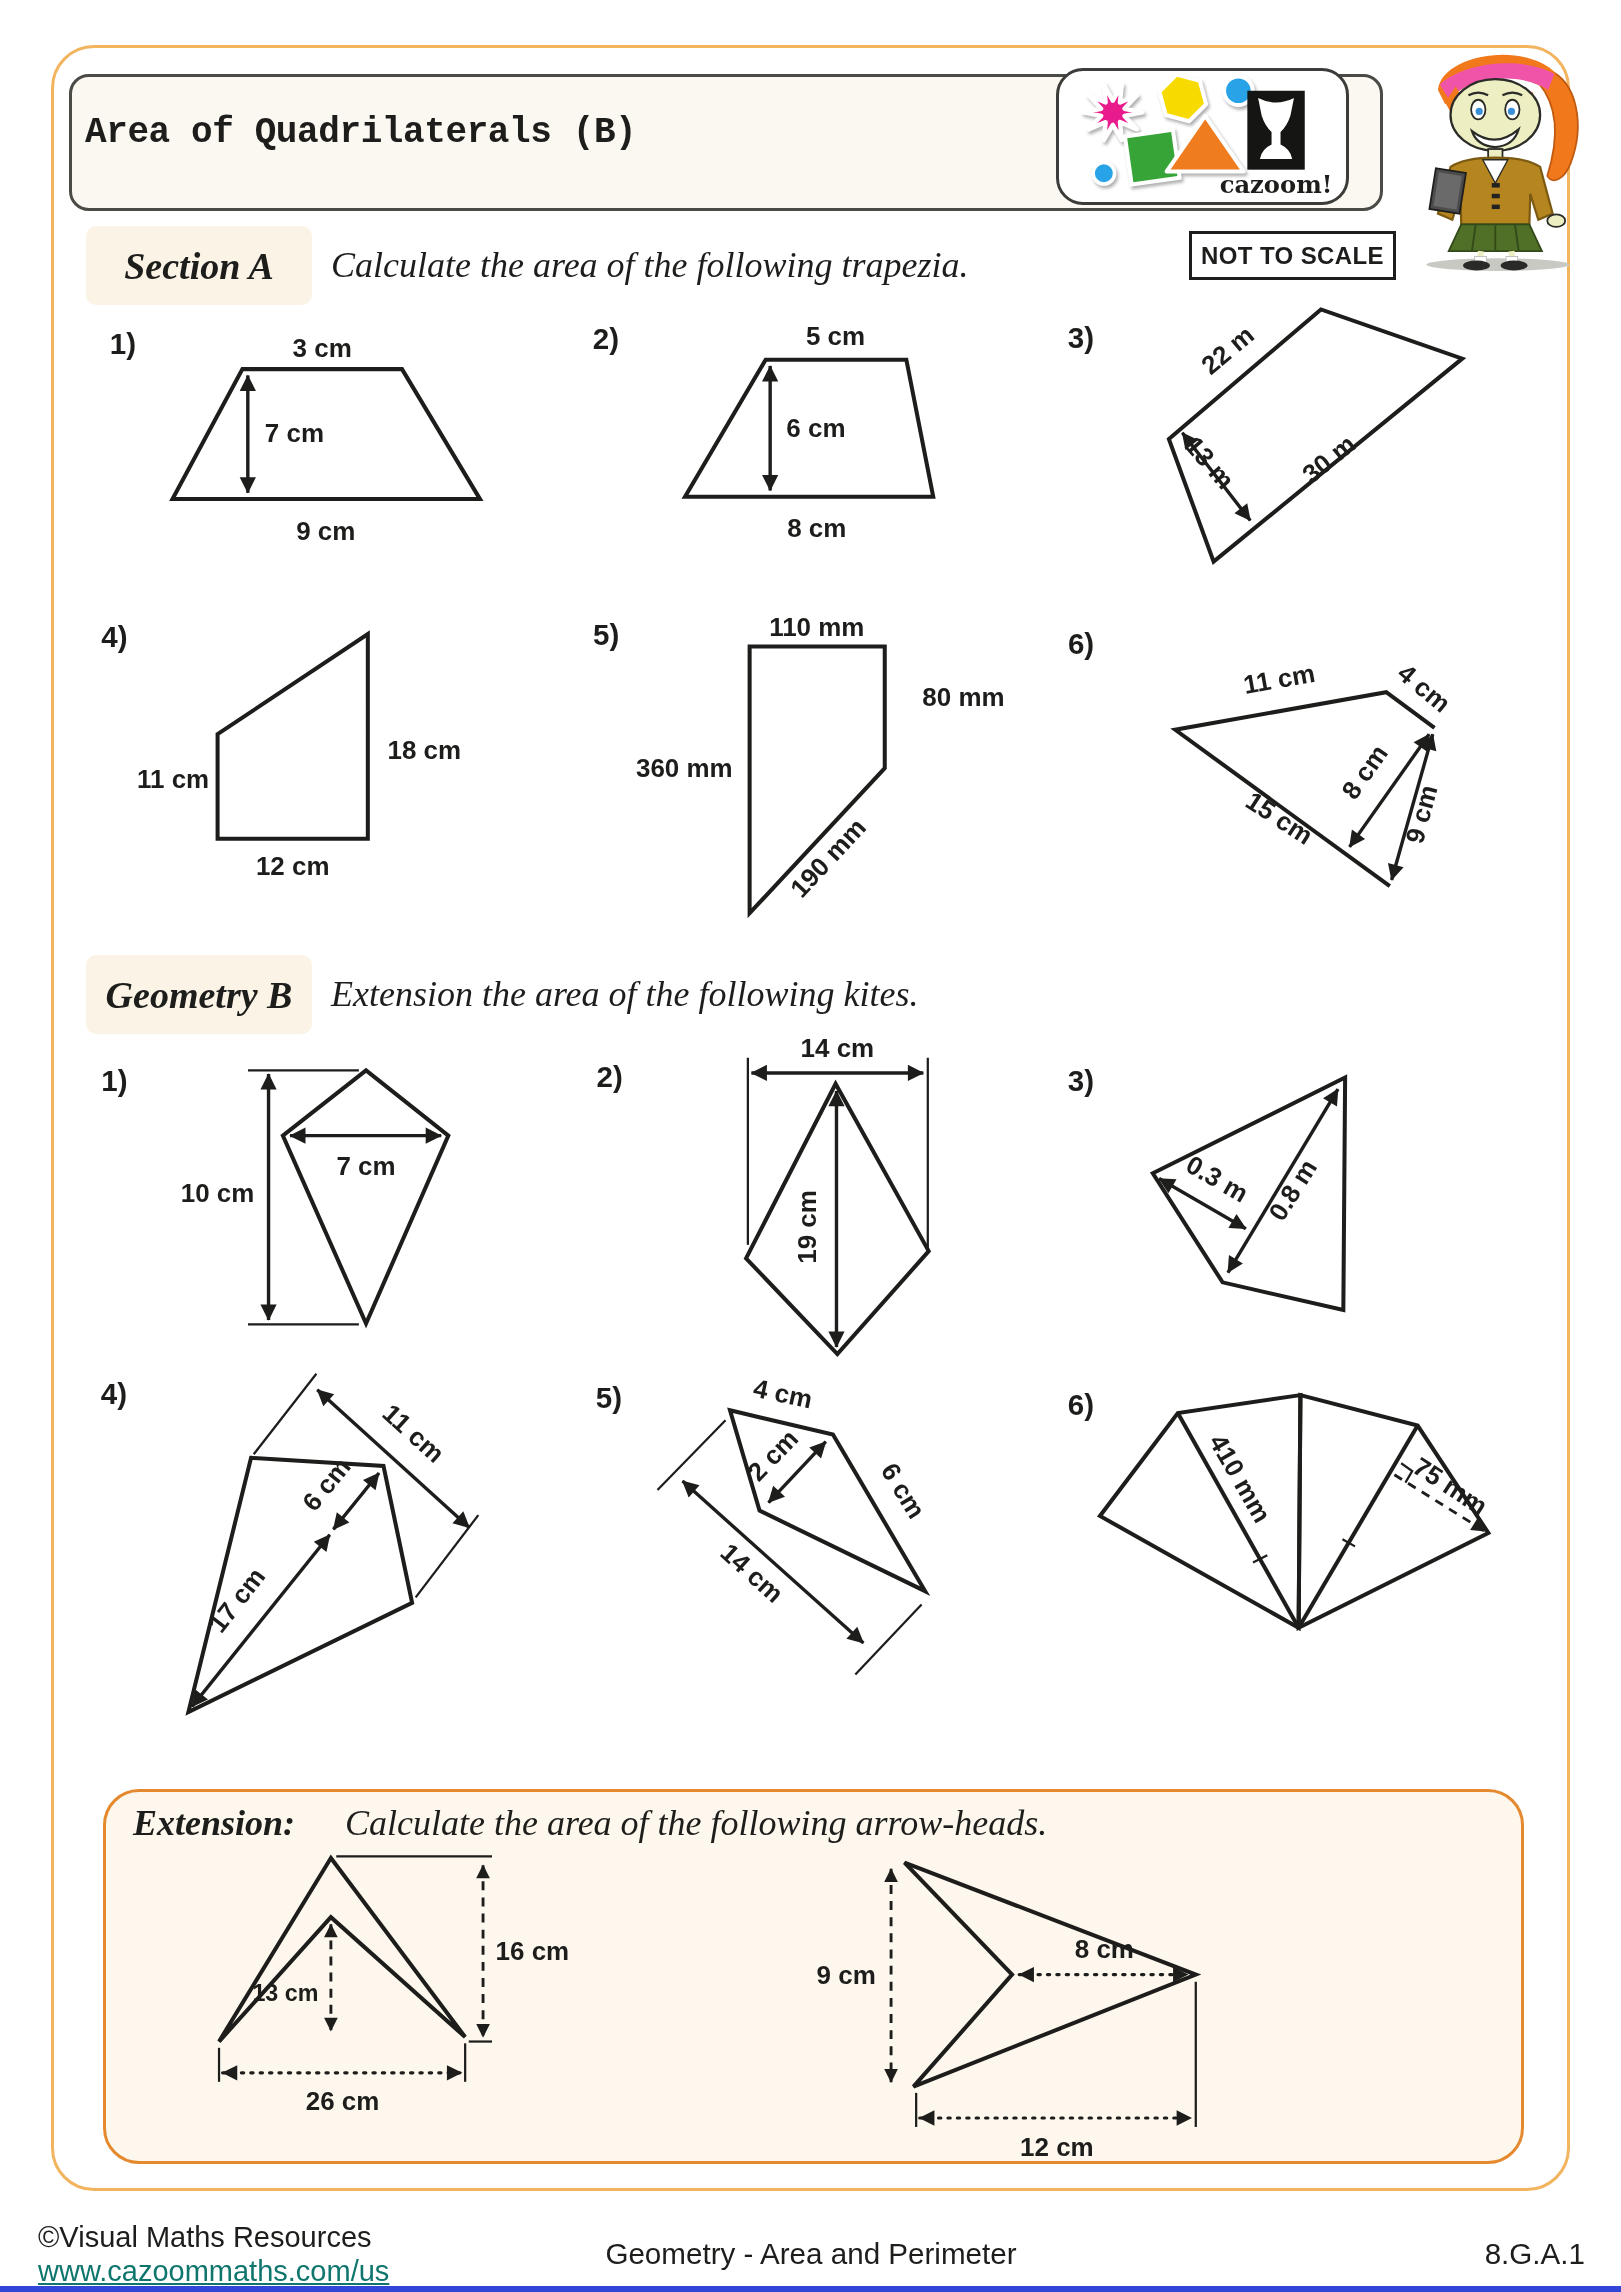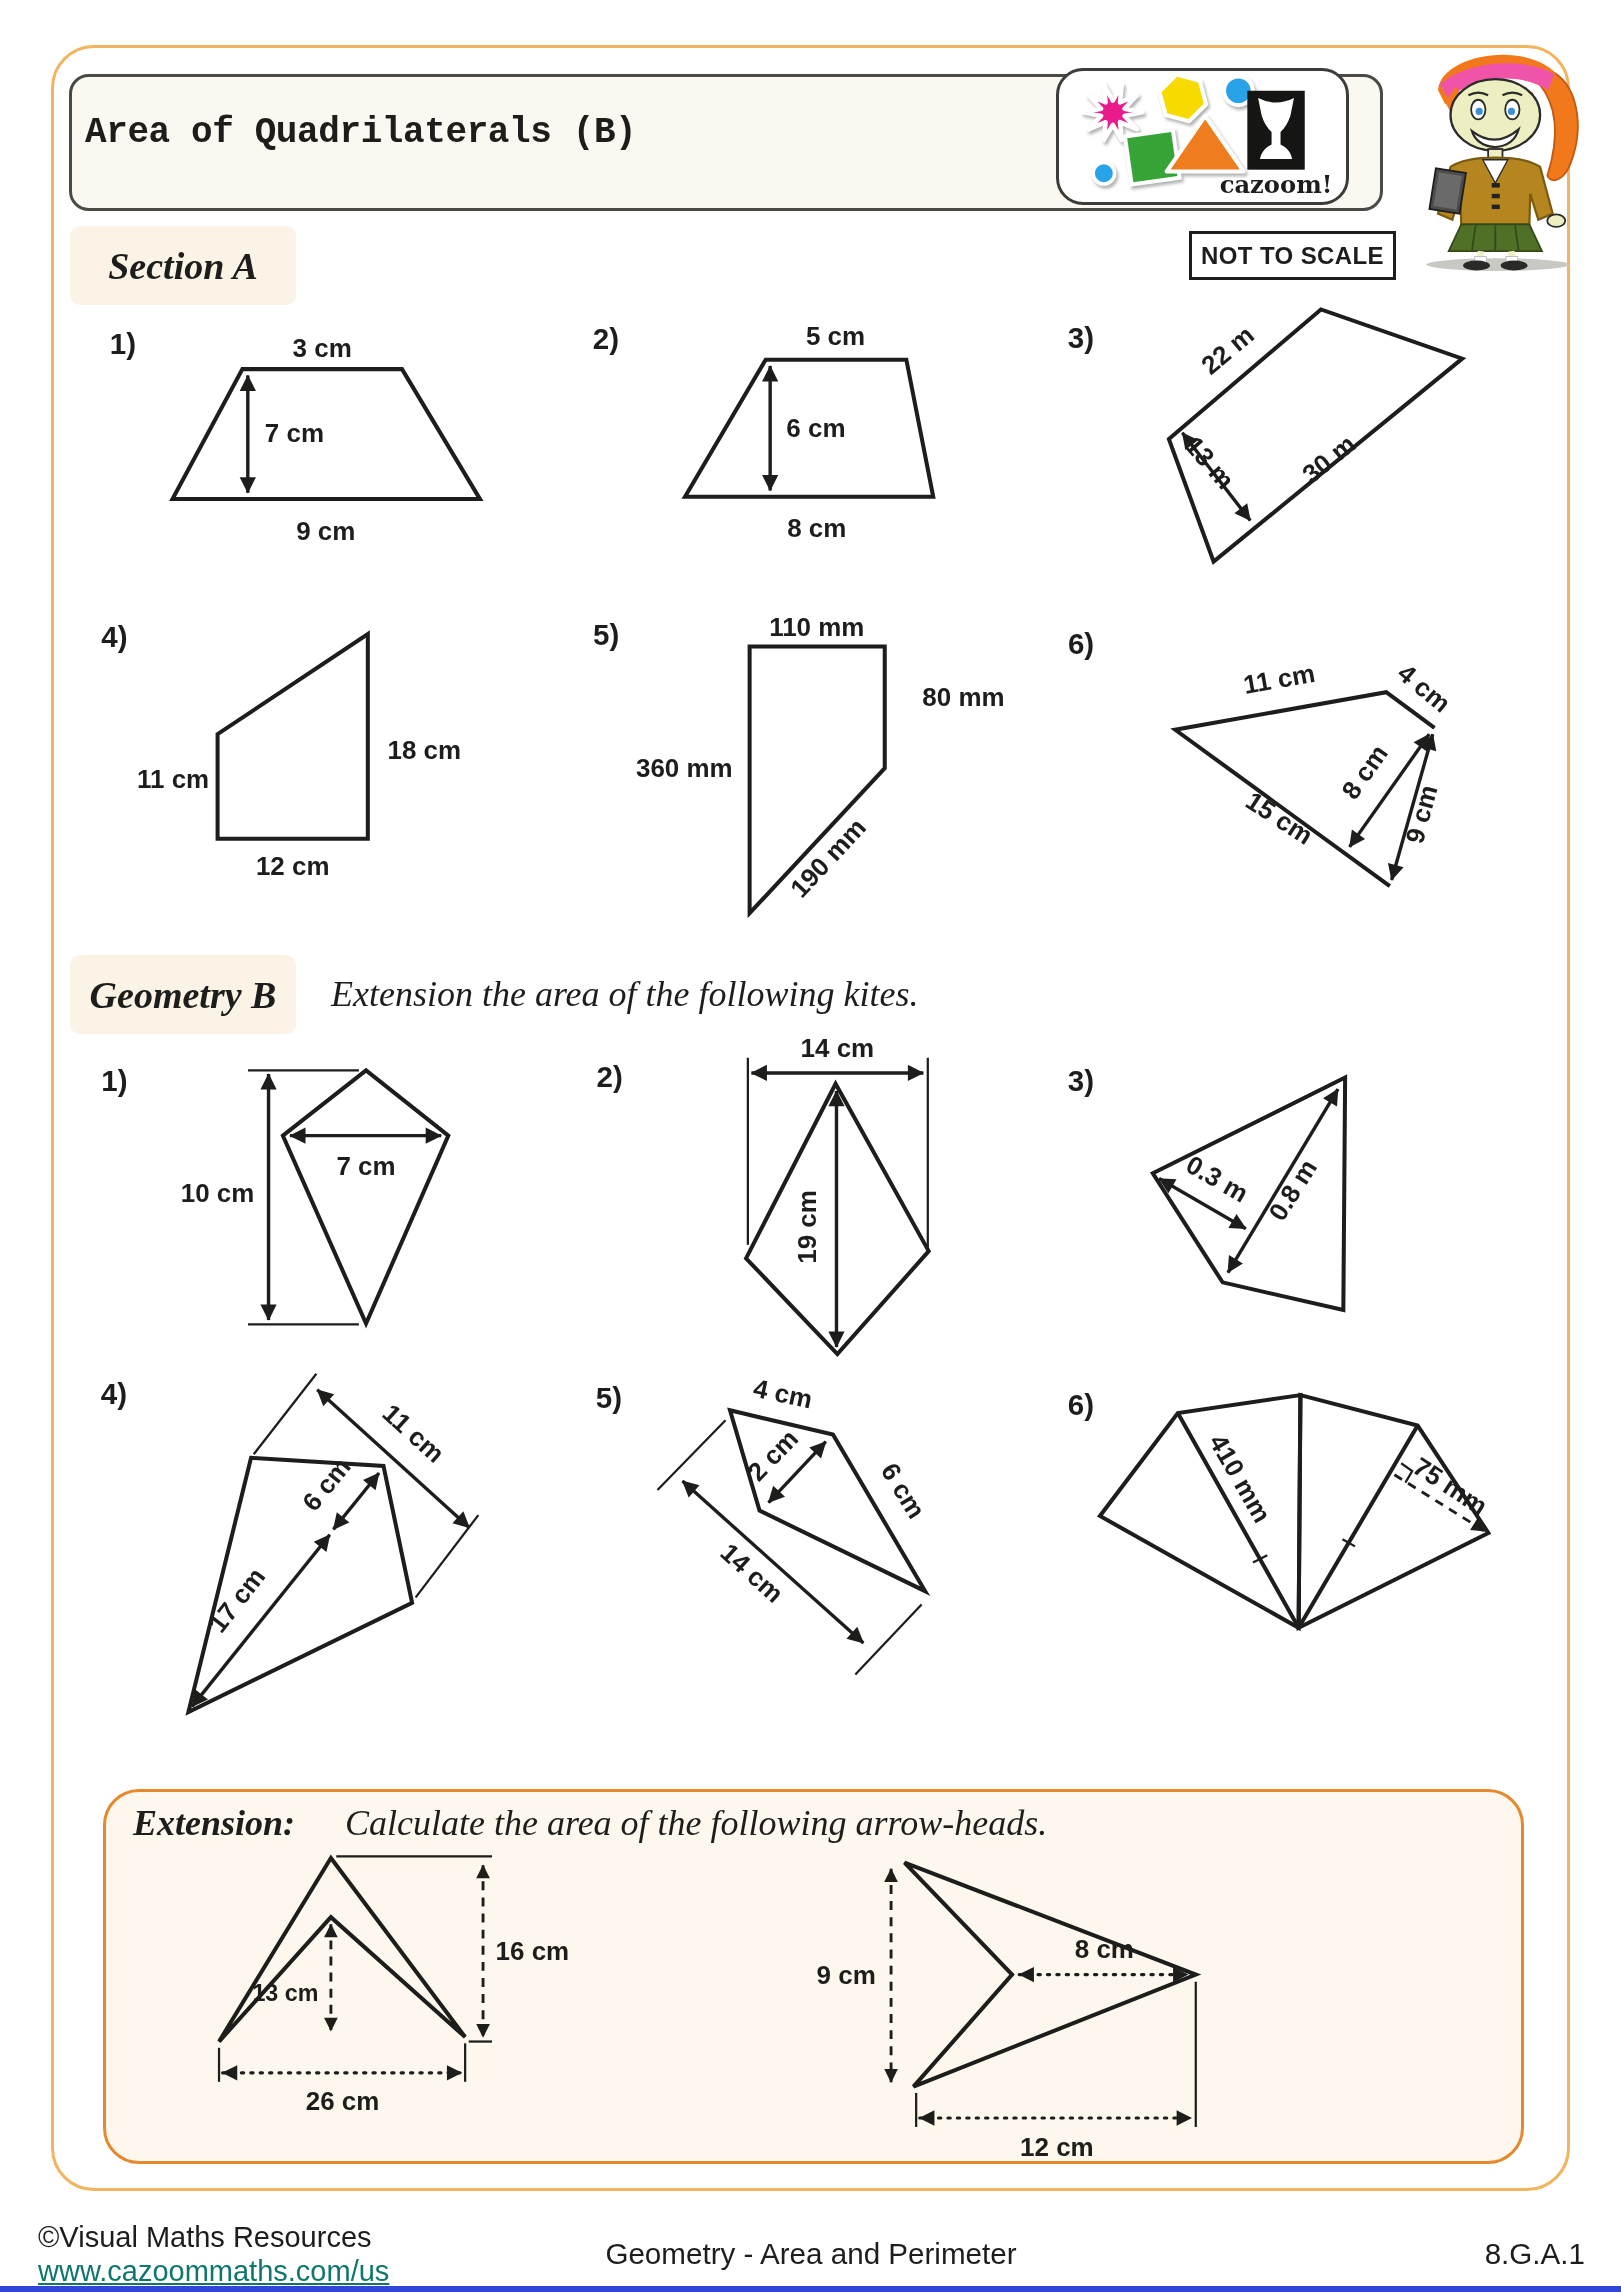--- a/index.html
+++ b/index.html
@@ -10,21 +10,21 @@
   .header-box{position:absolute;left:69px;top:74px;width:1308px;height:131px;background:#fbf8f1;
         border:3.6px solid #4a4a46;border-radius:19.7px;}
   .title{position:absolute;left:85px;top:112px;font-size:36px;font-weight:700;letter-spacing:-0.4px;font-family:Liberation Mono, monospace;}
   .shapes-box{position:absolute;left:1028px;top:68px;width:287px;height:131px;background:#fff;
         border:3.6px solid #3c3c3a;border-radius:27px;margin-left:28px;}
   .badge{position:absolute;left:1189px;top:231px;width:201px;height:43px;border:3.6px solid #1d1d1b;
         background:#fff;display:flex;align-items:center;justify-content:center;
         font-size:24px;font-weight:700;letter-spacing:0.4px;}
   .sec-pill{position:absolute;width:226px;height:79px;background:#faf3e6;border-radius:10px;
         display:flex;align-items:center;justify-content:center;
-        font-family:"Liberation Serif",serif;font-style:italic;font-weight:700;font-size:38px;}
+        font-family:"Liberation Serif",serif;font-style:italic;font-weight:700;font-size:38px;margin-left:16px;}
   .instr{position:absolute;font-family:"Liberation Serif",serif;font-style:italic;font-size:36px;}
   .ext-box{position:absolute;left:103px;top:1789px;width:1415px;height:369px;background:#fdf7ed;
         border:3.6px solid #e5892f;border-radius:36px;}
   .ext-label{position:absolute;left:133px;top:1802px;font-family:"Liberation Serif",serif;
         font-style:italic;font-weight:700;font-size:36px;}
   .fig{position:absolute;}
   svg{display:block;overflow:visible;}
   svg text{font-family:"Liberation Sans",sans-serif;font-weight:700;font-size:29px;fill:#1d1d1b;}
   text.num{font-size:33px;}
   text.sm{font-size:26px;}
@@ -107,20 +107,21 @@
       <rect x="99" y="246" width="13" height="8" fill="#fff" stroke="#bbb" stroke-width="1"></rect>
       <rect x="134" y="246" width="13" height="8" fill="#fff" stroke="#bbb" stroke-width="1"></rect>
       <ellipse cx="101" cy="256" rx="15" ry="5.5" fill="#2a2a28"></ellipse>
       <ellipse cx="143" cy="256" rx="15" ry="5.5" fill="#2a2a28"></ellipse>
     </svg>
   </div>
 
   <div class="badge">NOT TO SCALE</div>
 
   <div class="sec-pill" style="left:70px;top:226px">Section A</div>
+  <div class="instr" style="left:331px;top:244px">Calculate the area of the following trapezia.</div>
 
   <div class="fig" style="left:99px;top:318px">
     <svg width="502" height="260" viewBox="0 0 560 290">
       <text class="num" x="12" y="40">1)</text>
       <polygon class="ol" points="160,57 338,57 425,202 82,202"></polygon>
       <line class="ma" x1="166" y1="64" x2="166" y2="195" marker-start="url(#ah)" marker-end="url(#ah)"></line>
       <text x="249" y="44" text-anchor="middle">3 cm</text>
       <text x="185" y="138">7 cm</text>
       <text x="253" y="248" text-anchor="middle">9 cm</text>
     </svg>

